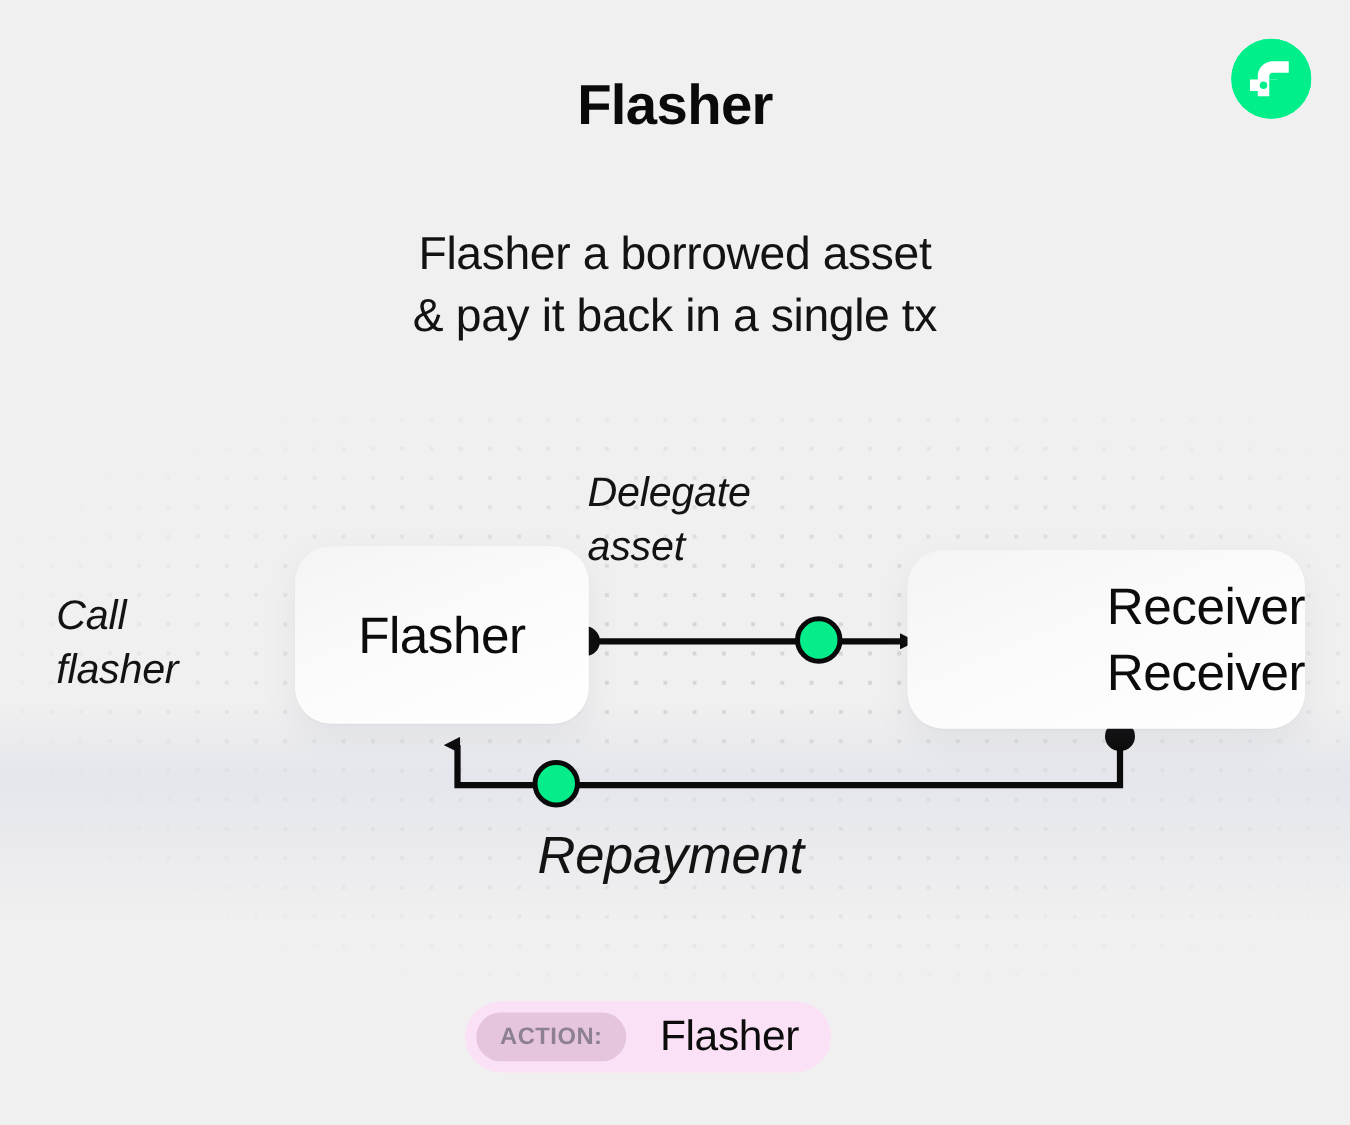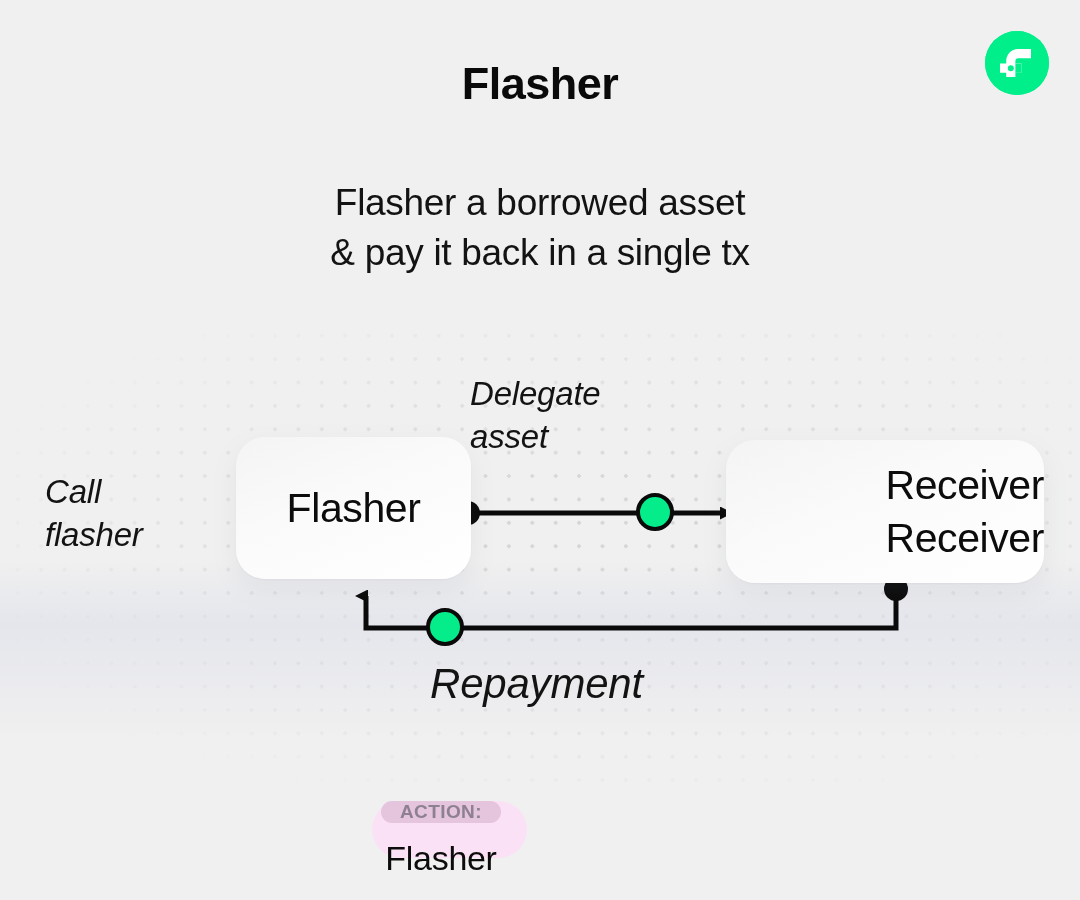--- a/index.html
+++ b/index.html
@@ -85,22 +85,22 @@
   #lbl-delegate  { left:470px; top:372px; width:240px; font-size:33px; }
   #lbl-repayment { left:430px; top:630px; width:340px; font-size:42px;margin-top:32px; }
 
   
   #wires { position:absolute; left:0; top:0; width:1080px; height:900px; pointer-events:none; }
 
   
   #action-badge {
     position:absolute; left:372px; top:801px;
     height:57px; padding:0 26px 0 9px;
-    display:flex; align-items:center; gap:16px;
-    background:#fbe1f5; border-radius:29px;flex-direction:column;
+    display:flex; align-items:center; gap:27px;
+    background:#fbe1f5; border-radius:29px;
   }
   #action-key {
     display:flex; align-items:center; justify-content:center;
     height:39px; padding:0 19px;
     background:#e5c4de; border-radius:20px;
     font-size:19px; font-weight:bold; color:#8d8191;
     letter-spacing:.4px;
   }
   #action-value {
     font-size:34px; font-weight:400; color:#0c0c0c; letter-spacing:-0.3px;

